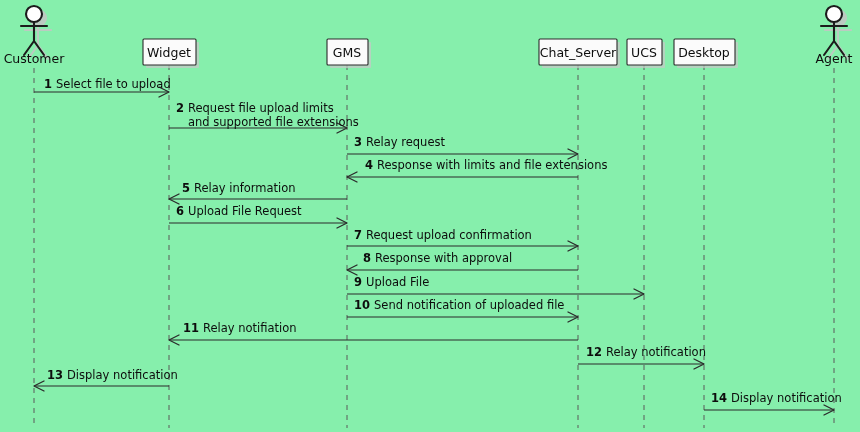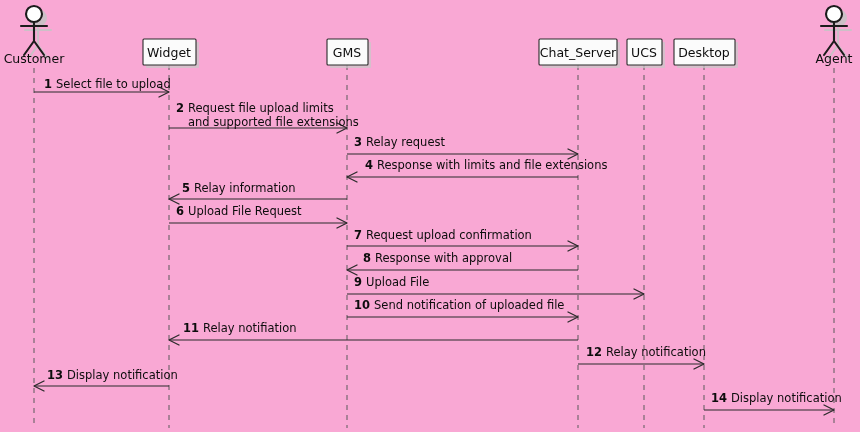--- a/index.html
+++ b/index.html
@@ -8,21 +8,21 @@
     padding: 0;
     background: #ffffff;
   }
   body {
     font-family: "DejaVu Sans", sans-serif;
   }
   #diagram-root {
     position: relative;
     width: 860px;
     height: 432px;
-    background: #f9a8d4;
+    background: #86efac;
     overflow: hidden;
   }
   svg.canvas {
     position: absolute;
     left: 0;
     top: 0;
     width: 860px;
     height: 432px;
     display: block;
   }

